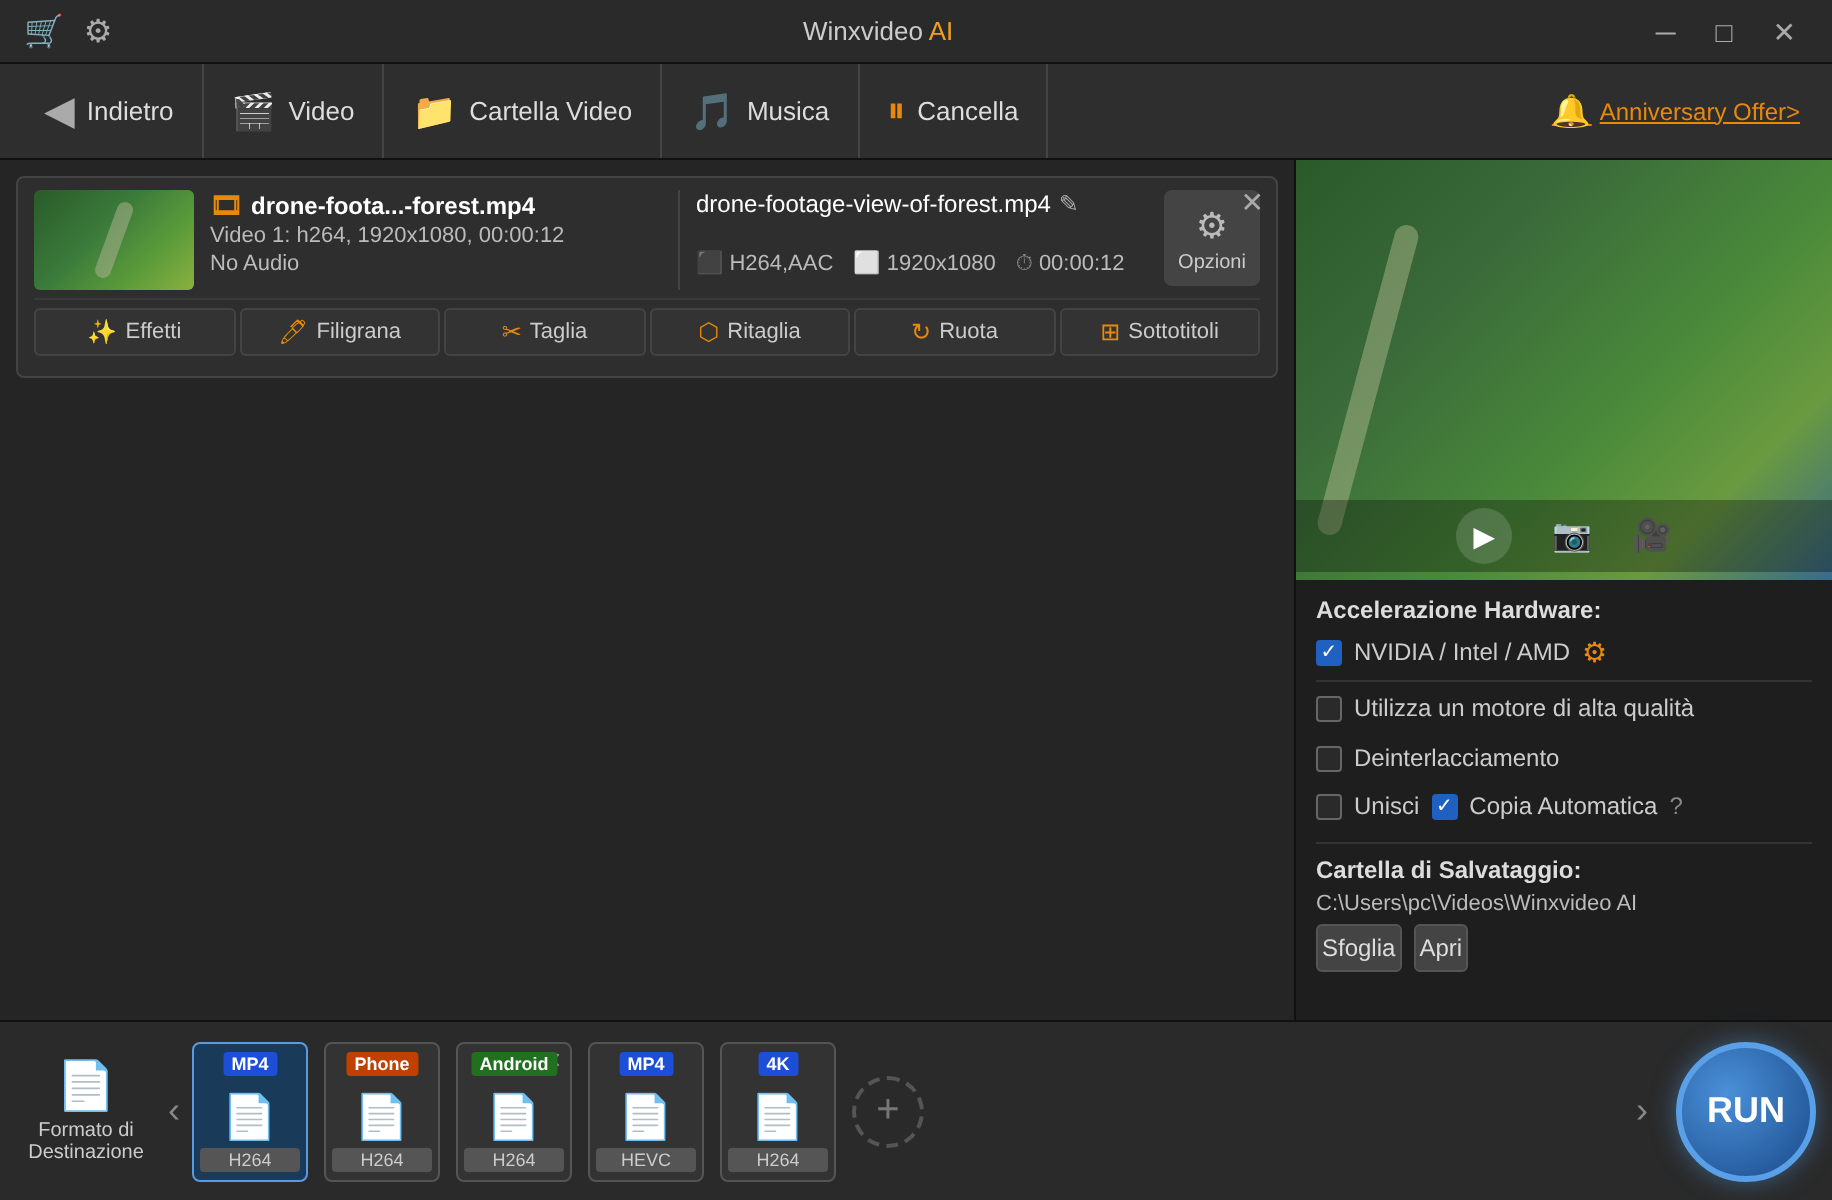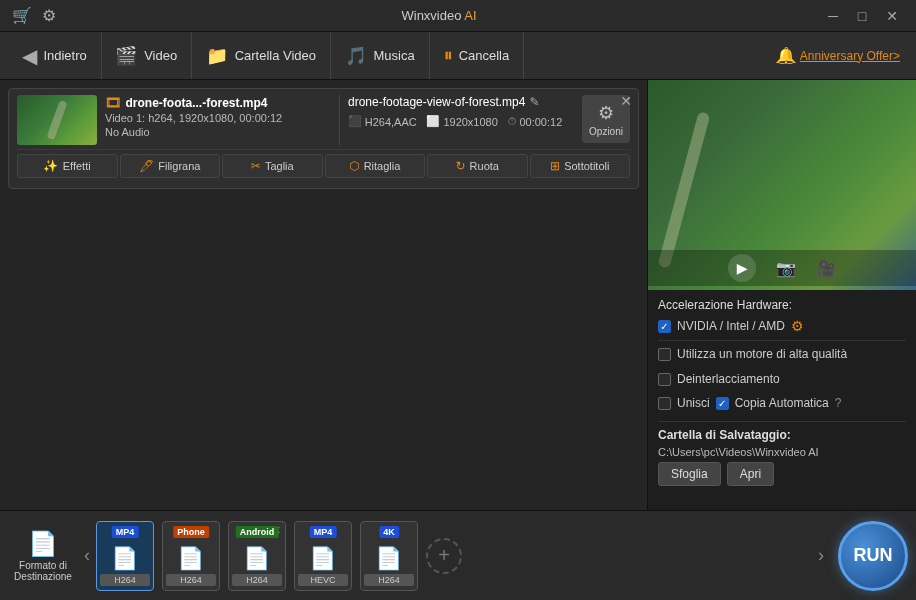--- a/index.html
+++ b/index.html
@@ -161,21 +161,21 @@
     }
     .file-meta .file-name .file-icon { color: #e8890c; font-size: 13px; }
     .file-meta .meta-row { margin-top: 2px; }
 
     .file-output {
       flex: 1;
       border-left: 1px solid #444;
       padding-left: 8px;
       display: flex;
       flex-direction: column;
-      gap: 2px;
+      gap: 12px;
     }
     .file-output-name {
       font-size: 12px;
       color: #fff;
       display: flex;
       align-items: center;
       gap: 4px;
     }
     .file-output-name .edit-icon { color: #aaa; font-size: 12px; cursor: pointer; }
     .file-output-specs {
@@ -288,21 +288,21 @@
     }
 
     
     .settings-panel {
       padding: 8px 10px;
       flex: 1;
       overflow-y: auto;
       font-size: 12px;
     }
     .settings-section-title {
-      font-weight: normal;
+      font-weight: bold;
       color: #ddd;
       margin-bottom: 6px;
       font-size: 12px;
     }
     .checkbox-row {
       display: flex;
       align-items: center;
       gap: 6px;
       margin-bottom: 5px;
     }
@@ -334,21 +334,21 @@
       flex-wrap: wrap;
     }
 
     .separator { height: 1px; background: #333; margin: 6px 0; }
 
     .folder-section { margin-top: 4px; }
     .folder-label { font-weight: bold; color: #ddd; font-size: 12px; margin-bottom: 4px; }
     .folder-path { color: #bbb; font-size: 11px; margin-bottom: 4px; }
     .folder-btns { display: flex; gap: 6px; }
     .folder-btn {
-      padding: 4px 12px;
+      padding: 4px 2px;
       background: #444;
       border: 1px solid #555;
       border-radius: 3px;
       color: #ddd;
       font-size: 12px;
       cursor: pointer;
     }
 
     
     .bottom-bar {

